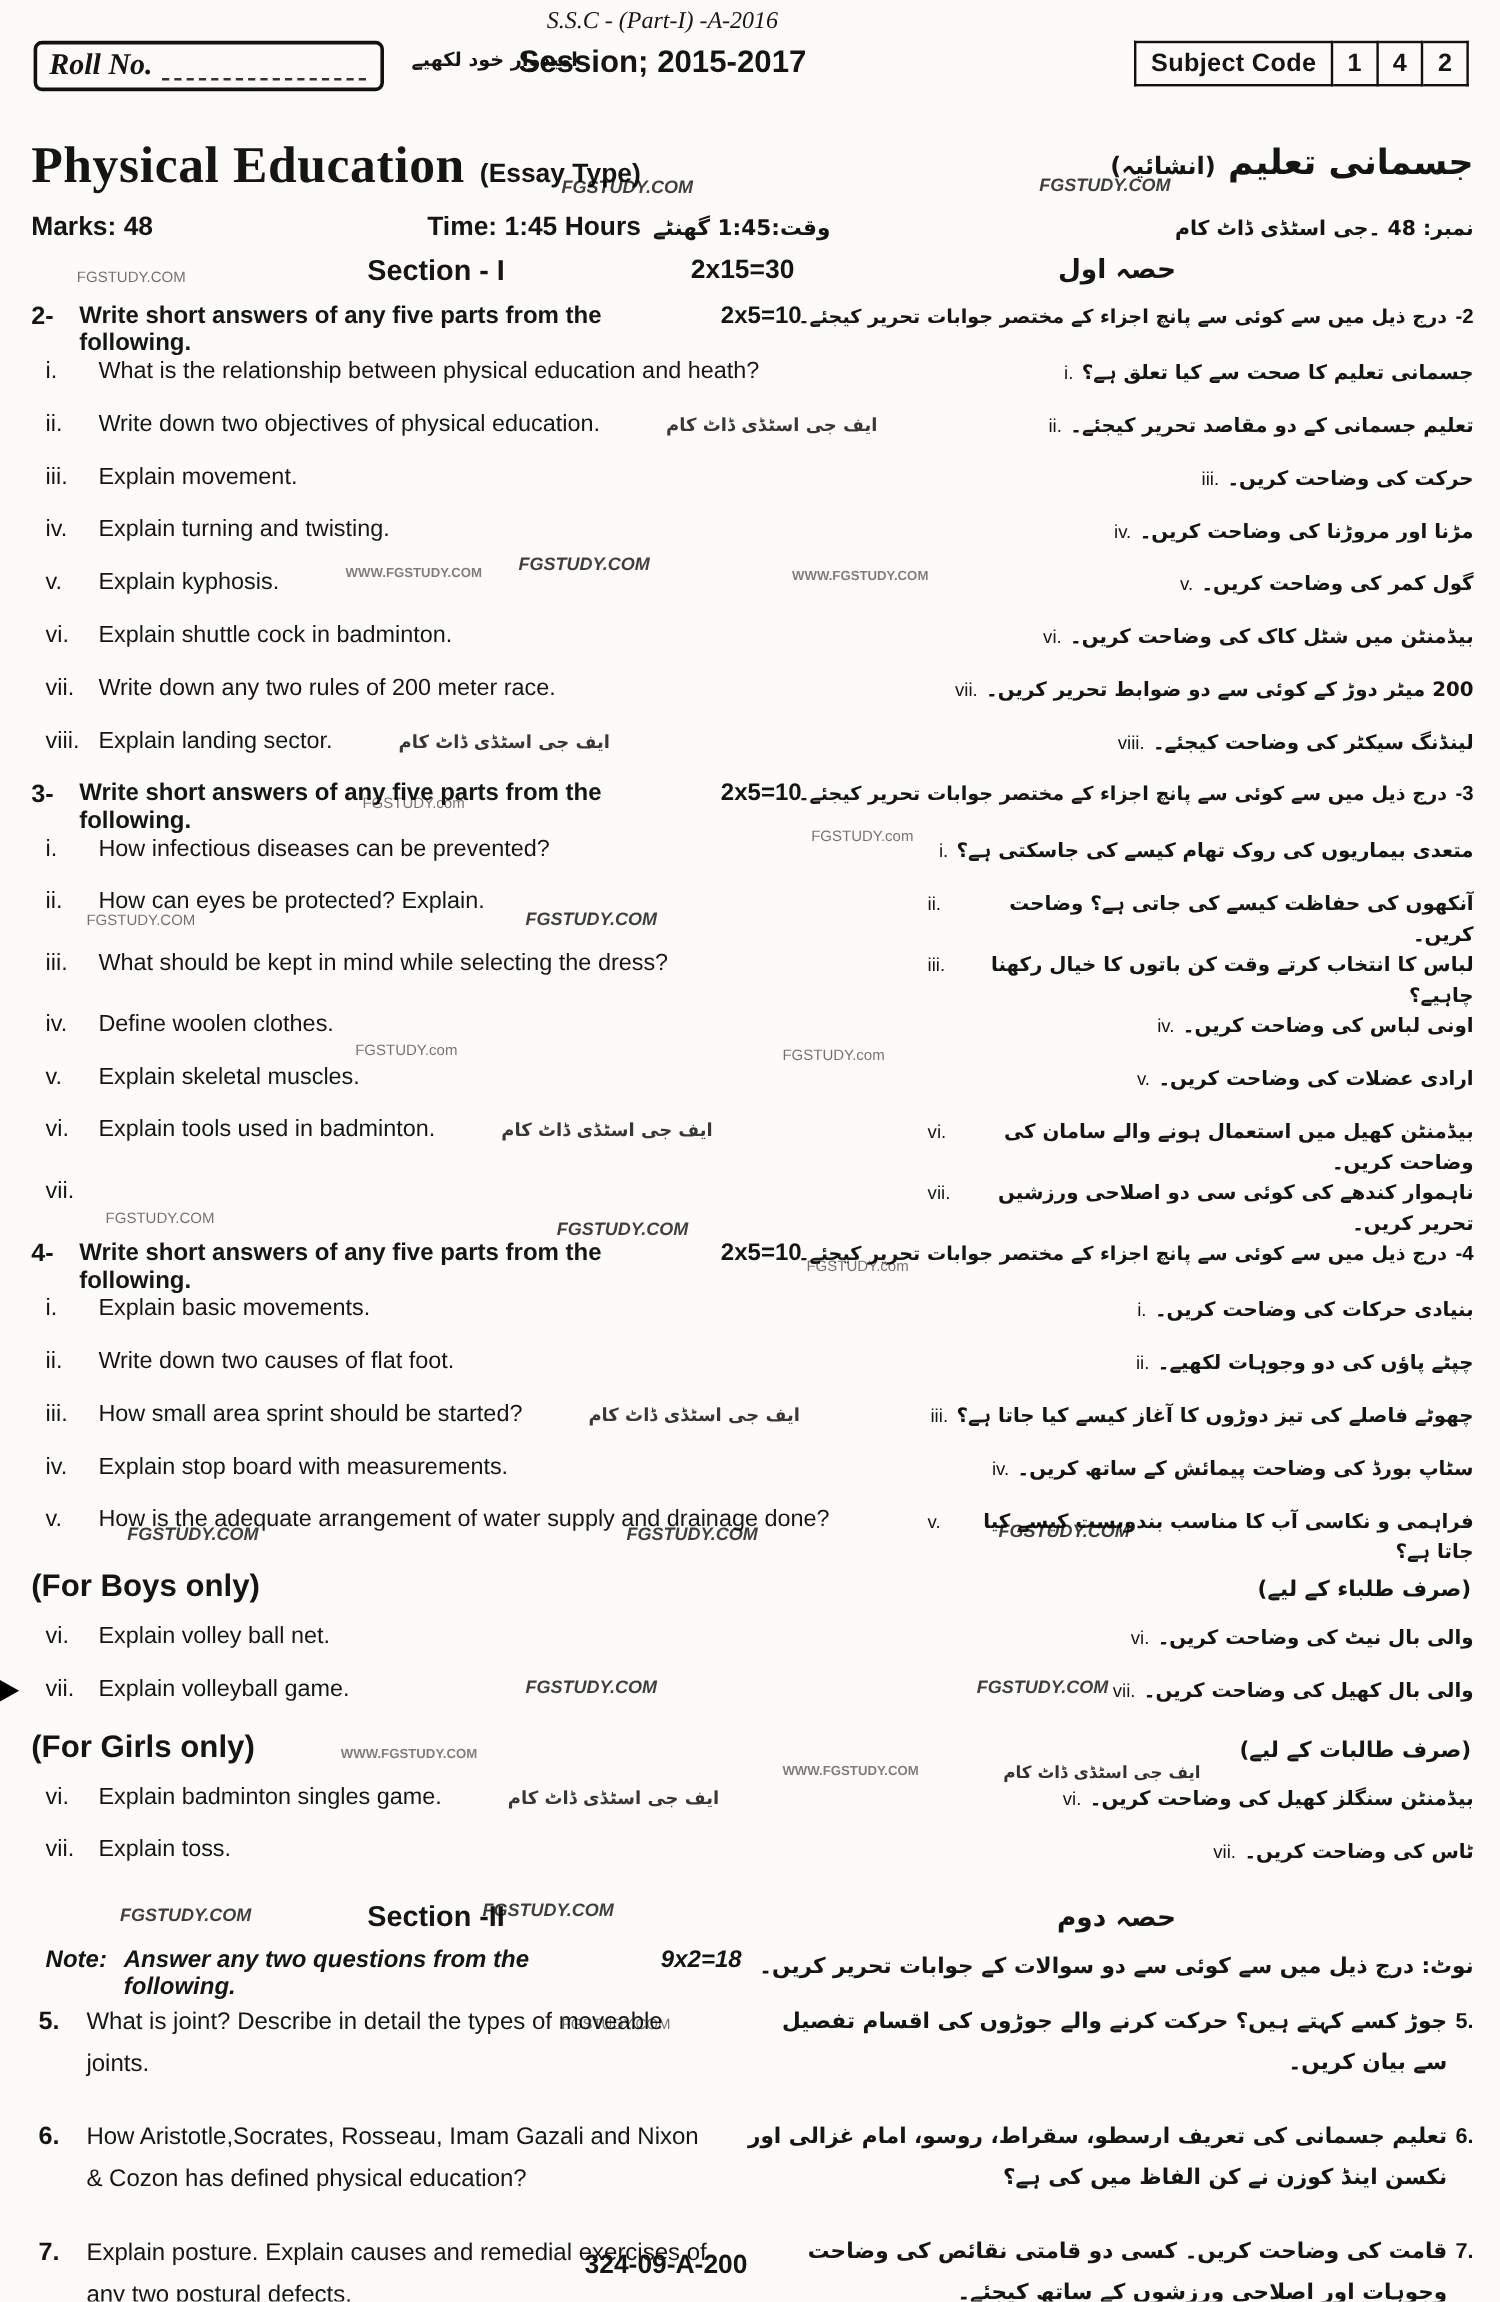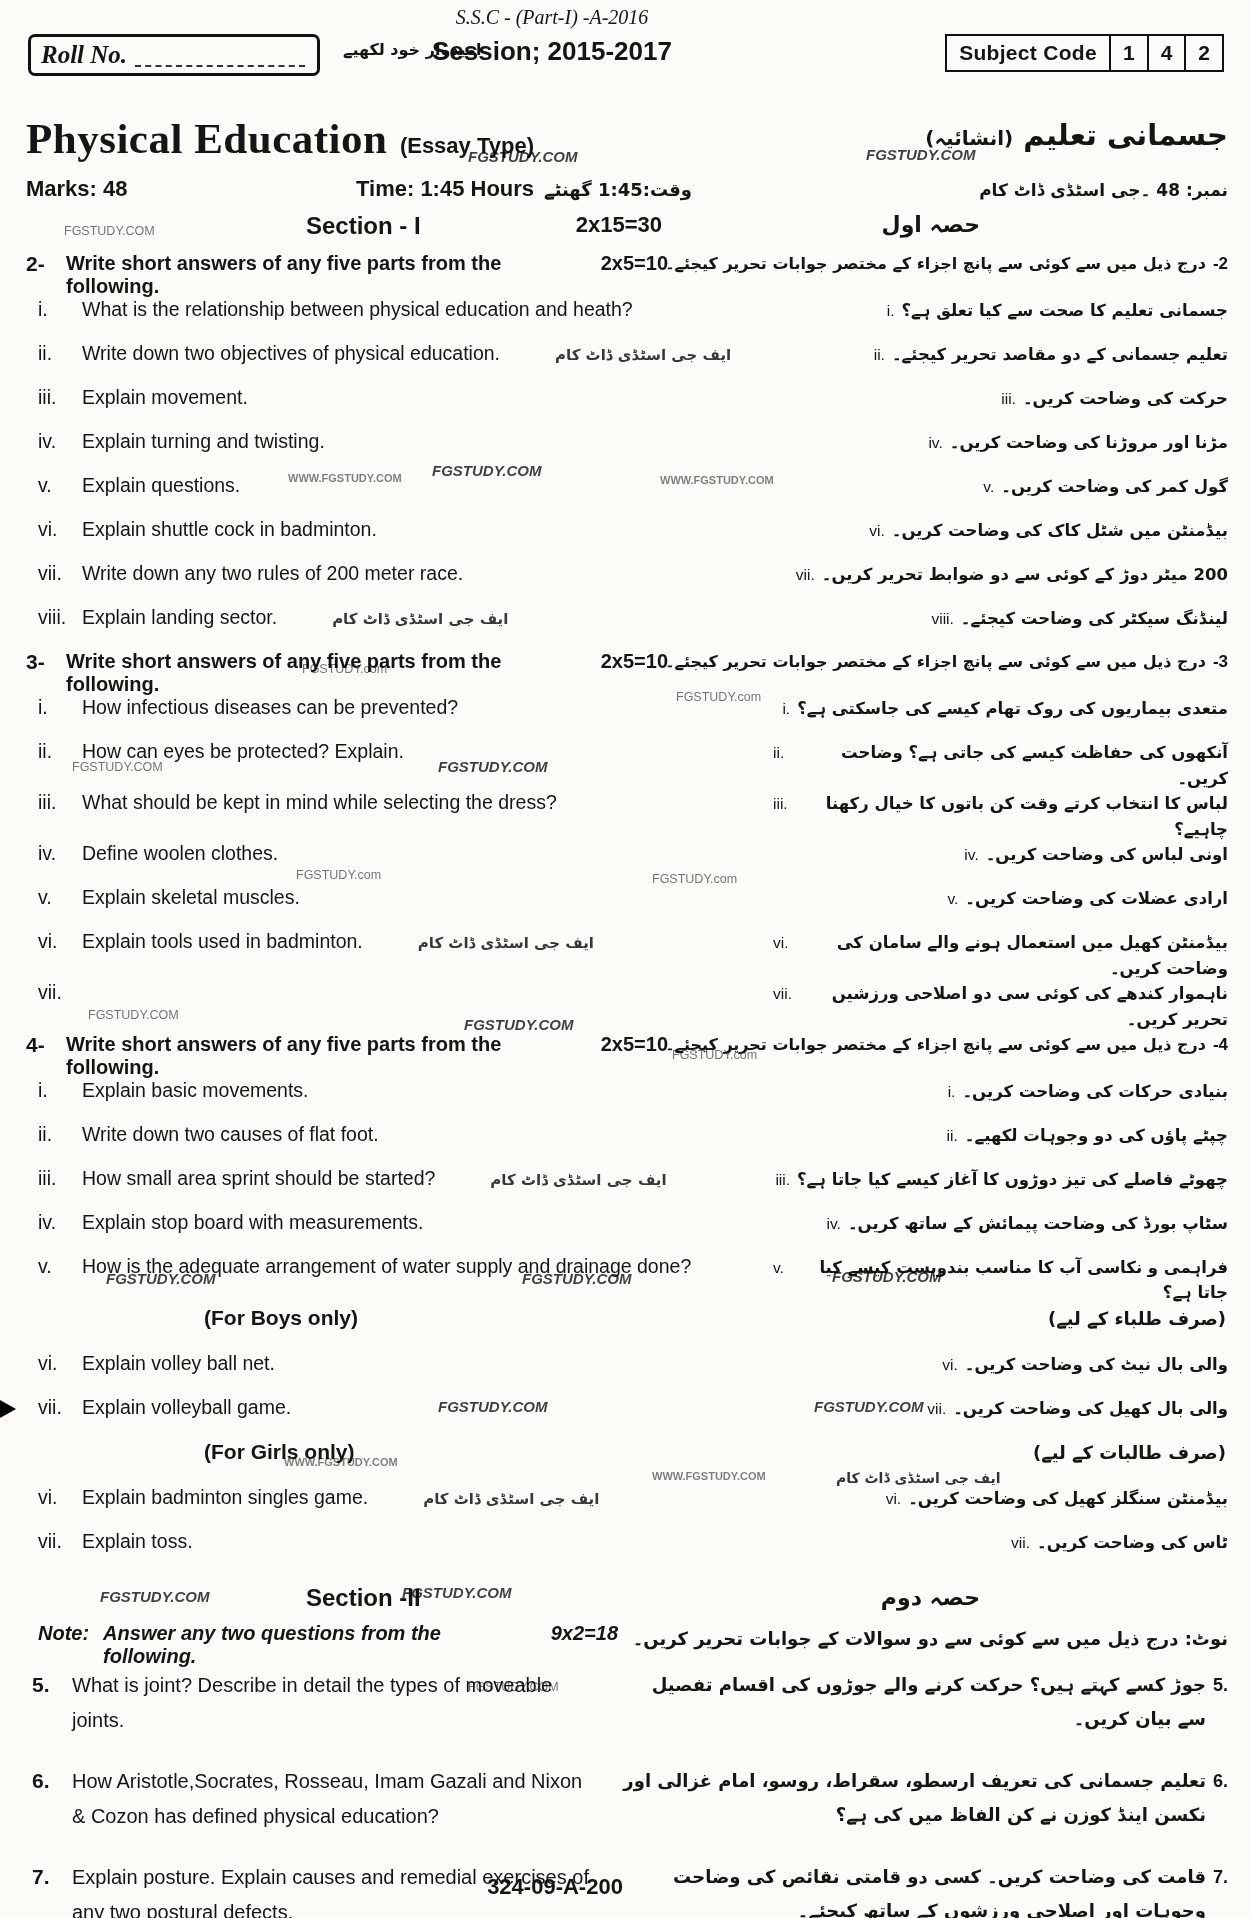--- a/index.html
+++ b/index.html
@@ -63,21 +63,21 @@
   .stem-marks { margin-left: 22px; font-weight: bold; font-size: 20px; flex: none; }
   .part-en { flex: 1; display: flex; align-items: baseline; font-size: 19.5px; padding-left: 12px; }
   .pnum { width: 44px; flex: none; font-size: 19.5px; }
   .ur { width: 455px; flex: none; display: flex; justify-content: flex-end; align-items: baseline; gap: 7px; text-align: right; }
   .stem-row .ur { width: 560px; }
   .ur .urtext { font-size: 16.5px; line-height: 1.55; }
   .stem-row .ur .urtext { font-size: 16px; white-space: nowrap; }
   .pnum-ur { font-size: 15.5px; flex: none; }
   .qno-ur { font-weight: bold; font-size: 17px; flex: none; }
   .gender-row { min-height: 46px; display: flex; align-items: baseline; }
-  .gender-en { font-weight: bold; font-size: 21px; margin-left: 178px; }
+  .gender-en { font-weight: bold; font-size: 26px; }
   .gender-ur { margin-left: auto; font-size: 18px; margin-right: 2px; }
 
   .wm-inline { margin-left: 55px; font-size: 15px; opacity: 0.85; white-space: nowrap; }
 
   
   .note-row { min-height: 44px; }
   .note-en { flex: 1; display: flex; align-items: baseline; font-weight: bold; font-size: 20px; padding-left: 12px; font-style: italic; }
   .note-label { margin-right: 14px; }
   .ur-wide { width: 610px; }
   .s2q-row { min-height: 44px; margin-bottom: 26px; }
@@ -203,21 +203,21 @@
         <span>Explain turning and twisting.</span>
       </div>
     <div class="ur">
         <span class="pnum-ur">iv.</span>
         <span class="urtext" dir="rtl">مڑنا اور مروڑنا کی وضاحت کریں۔</span>
       </div>
   </div>
   <div class="row part-row">
     <div class="part-en">
         <span class="pnum">v.</span>
-        <span>Explain questions.</span>
+        <span>Explain kyphosis.</span>
       </div>
     <div class="ur">
         <span class="pnum-ur">v.</span>
         <span class="urtext" dir="rtl">گول کمر کی وضاحت کریں۔</span>
       </div>
   </div>
   <div class="row part-row">
     <div class="part-en">
         <span class="pnum">vi.</span>
         <span>Explain shuttle cock in badminton.</span>

